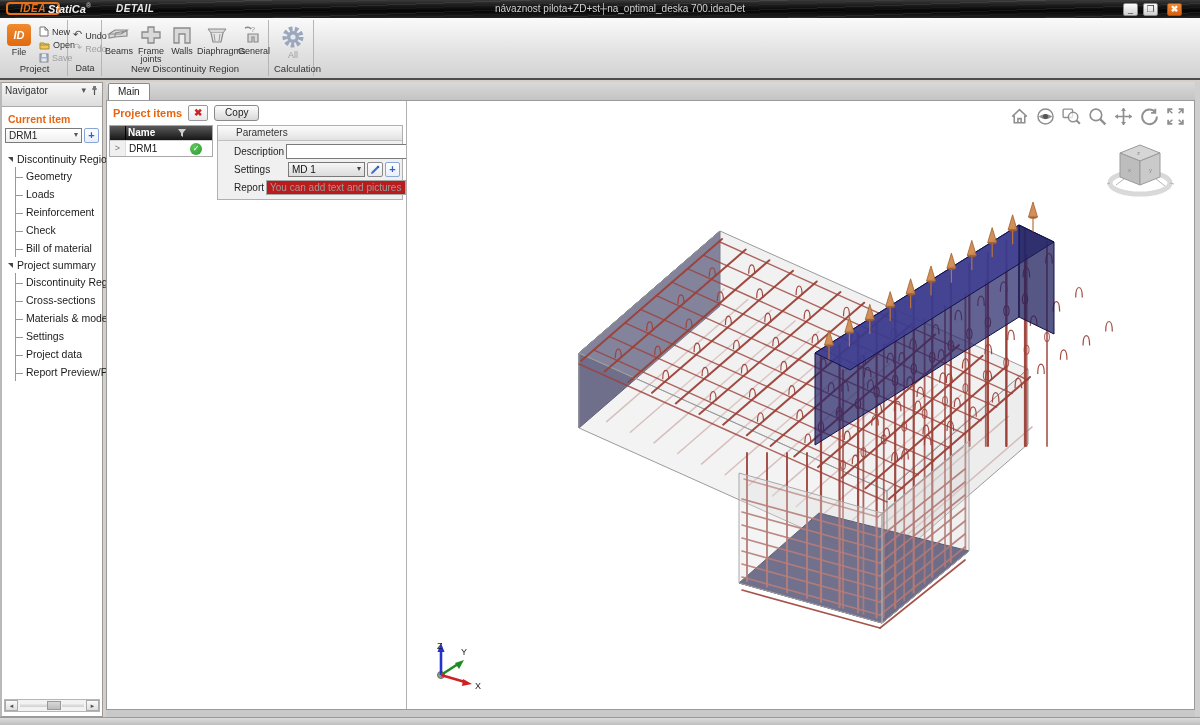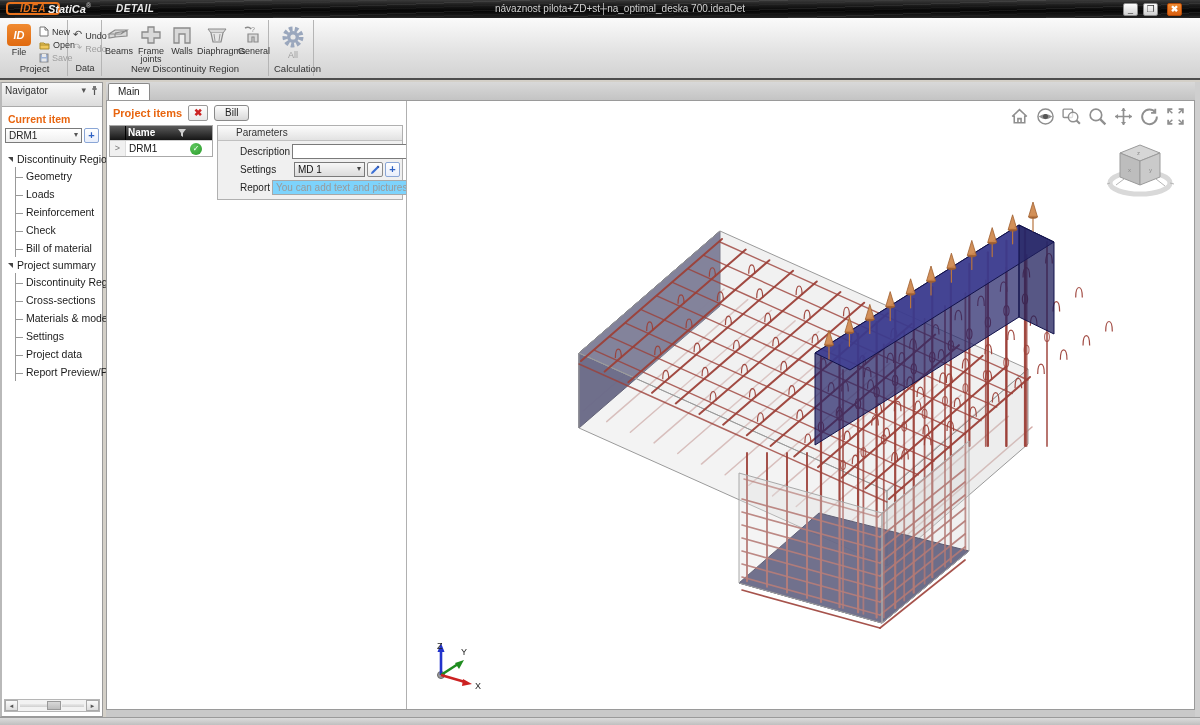--- a/index.html
+++ b/index.html
@@ -79,25 +79,25 @@
   #pi-thead .c3 { flex:1; }
   #pi-row { display:flex; height:16px; background:#fff; border-top:1px solid #cfcfcf; align-items:center; }
   #pi-row .c1 { width:16px; color:#777; font-size:9px; text-align:center; background:#f0f0f0; border-right:1px solid #ddd; height:100%; line-height:15px;}
   #pi-row .c2 { width:62px; padding:0 3px; color:#111; }
   .check-ok { width:12px; height:12px; border-radius:50%; background:radial-gradient(circle at 35% 30%,#5ec75e,#2a9a2a);
     color:#fff; font-size:8px; line-height:12px; text-align:center; margin-left:2px; }
 
   #params-panel { position:absolute; left:110px; top:24px; width:186px; background:#f0f0f0; border:1px solid #b0b0b0; padding-bottom:4px;}
   #params-header { height:15px; background:linear-gradient(#fcfcfc,#e2e2e2); border-bottom:1px solid #c0c0c0;
     font-size:10px; color:#333; padding:1px 0 0 18px; }
-  .prow { display:flex; align-items:center; margin:3px 2px 0 18px; gap:2px; }
+  .prow { display:flex; align-items:center; margin:3px 2px 0 12px; gap:2px; }
   .plabel { width:56px; font-size:10px; color:#222; padding-left:4px; }
   .pinput { flex:1; height:15px; border:1px solid #7a7a7a; background:#fff; font-size:10px; padding:0 3px; font-family:"Liberation Sans",sans-serif;}
   .pinput::placeholder { color:#9a9a9a; }
-  .pinput.ghost { background:#7dd3fc; border-color:#a8a8a8; }
+  .pinput.ghost { background:#b91c1c; border-color:#a8a8a8; }
   .dropdown { flex:1; height:15px; border:1px solid #7a7a7a; background:linear-gradient(#f6f6f6,#dcdcdc);
     font-size:10px; color:#111; padding:1px 12px 0 3px; position:relative; cursor:pointer; }
   .dropdown .caret { position:absolute; right:3px; top:1px; font-size:8px; color:#444; }
   .editbtn { width:16px; height:15px; border:1px solid #8a8a8a; background:linear-gradient(#fff,#e9e9e9); border-radius:2px; cursor:pointer;
     display:flex; align-items:center; justify-content:center; }
   .plus-sm { width:15px; height:15px; }
 
   #viewport { position:absolute; left:299px; top:0; right:0; bottom:0; background:#fff; border-left:1px solid #b0b0b0; }
   #vp-toolbar { position:absolute; right:8px; top:5px; display:flex; gap:5px; }
   .vp-icon { width:21px; height:21px; cursor:pointer; border-radius:2px; }
@@ -278,21 +278,21 @@
 <div id="main-area">
   <div id="tabstrip">
     <div id="tab-main">Main</div>
   </div>
   <div id="tab-content">
 
     <div id="project-panel">
       <div id="pi-header">
         <div id="pi-title">Project items</div>
         <div id="pi-delete">✖</div>
-        <div id="pi-copy">Bill</div>
+        <div id="pi-copy">Copy</div>
       </div>
 
       <div id="pi-table">
         <div id="pi-thead">
           <div class="c1"></div>
           <div class="c2"><span>Name</span>
             <svg width="8" height="8" style="position:absolute; right:2px; top:3px;">
               <path d="M0 0 h8 l-3 4 v4 l-2 -1.5 V4 z" fill="#cfcfcf"></path>
               </svg>
           </div>

